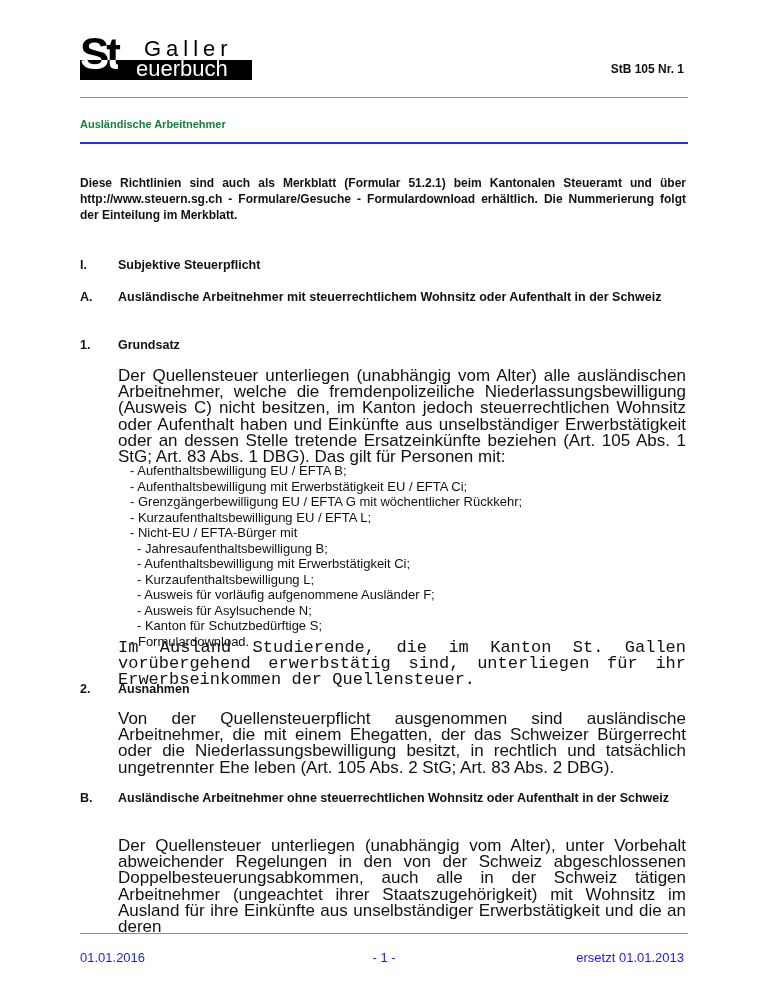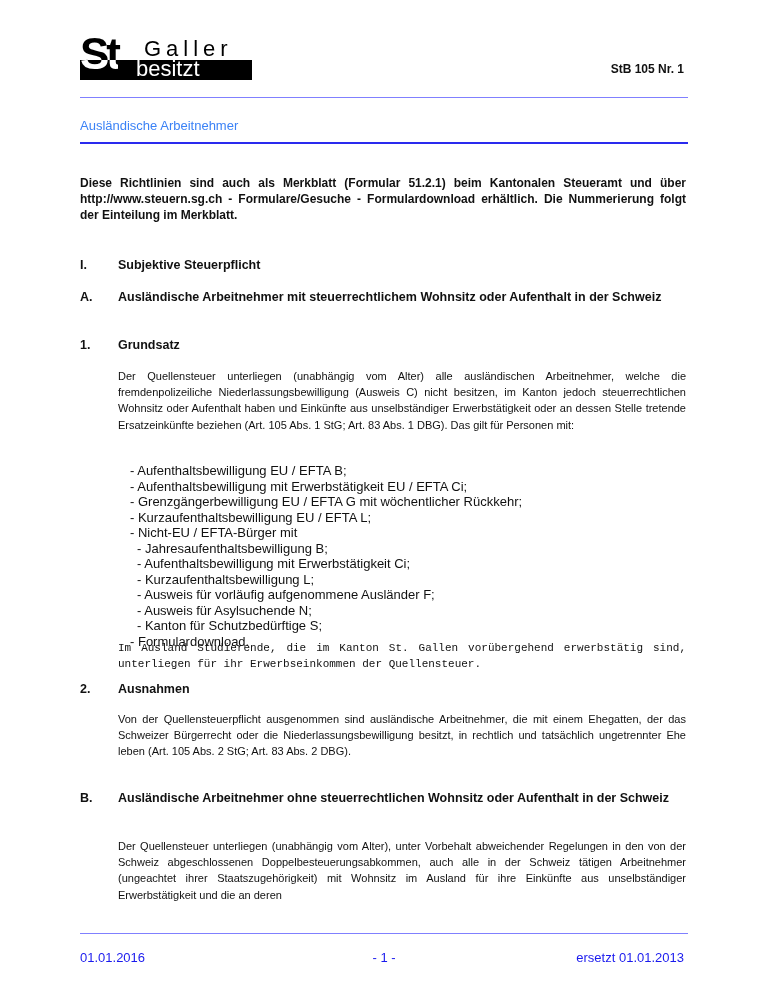--- a/index.html
+++ b/index.html
@@ -28,47 +28,47 @@
     position: absolute; left: 0; top: -6px; font-size: 44px; font-weight: bold;
     letter-spacing: -3px; line-height: 44px; color: #fff;
     clip-path: inset(28px 0 0 0);
   }
   .docnum {
     position: absolute; right: 84px; top: 62px; font-size: 12px; font-weight: bold; text-align: center;
   }
   .hr { position: absolute; left: 80px; width: 608px; height: 1px; background: #8080ff; }
   .hr.strong { height: 2px; background: #2a2aee; }
   .topic {
-    position: absolute; left: 80px; top: 118px; color: #3b82f6; font-weight: normal; font-size: 13px;
+    position: absolute; left: 80px; top: 118px; color: #15803d; font-weight: bold; font-size: 11px;
   }
   .intro {
     position: absolute; left: 80px; top: 175px; width: 606px; font-weight: bold;
     font-size: 12px; line-height: 16px; text-align: justify;
   }
   .h { position: absolute; left: 80px; font-weight: bold; font-size: 12.5px; line-height: 16px; }
   .h .num { position: absolute; left: 0; top: 0; }
   .h .txt { position: absolute; left: 38px; top: 0; width: 570px; }
   .p {
-    position: absolute; left: 118px; width: 568px; font-size: 11px; line-height: 16.2px;
+    position: absolute; left: 118px; width: 568px; font-size: 17px; line-height: 16.2px;
     text-align: justify; color: #111;
   }
   .list { position: absolute; left: 118px; width: 568px; font-size: 13px; line-height: 15.5px; margin: 12px; padding: 0; list-style: none; }
   .list li.sub { padding-left: 7px; }
   .footer-line { position: absolute; left: 80px; top: 933px; width: 608px; height: 1px; background: #8080ff; }
   .footer { position: absolute; top: 950px; font-size: 13px; color: #1a1aee; }
 </style>
 </head>
 <body>
 
 <div class="logo">
   <div class="bar"></div>
   <div class="big">St</div>
   <div class="st-white">St</div>
   <div class="galler">Galler</div>
-  <div class="steuerbuch">besitzt</div>
+  <div class="steuerbuch">euerbuch</div>
 </div>
 
 <div class="docnum">StB 105 Nr. 1</div>
 
 <div class="hr" style="top:97px;"></div>
 <div class="topic">Ausländische Arbeitnehmer</div>
 <div class="hr strong" style="top:142px;"></div>
 
 <div class="intro">Diese Richtlinien sind auch als Merkblatt (Formular 51.2.1) beim Kantonalen Steueramt und über http://www.steuern.sg.ch - Formulare/Gesuche - Formulardownload erhältlich. Die Nummerierung folgt der Einteilung im Merkblatt.</div>
 

